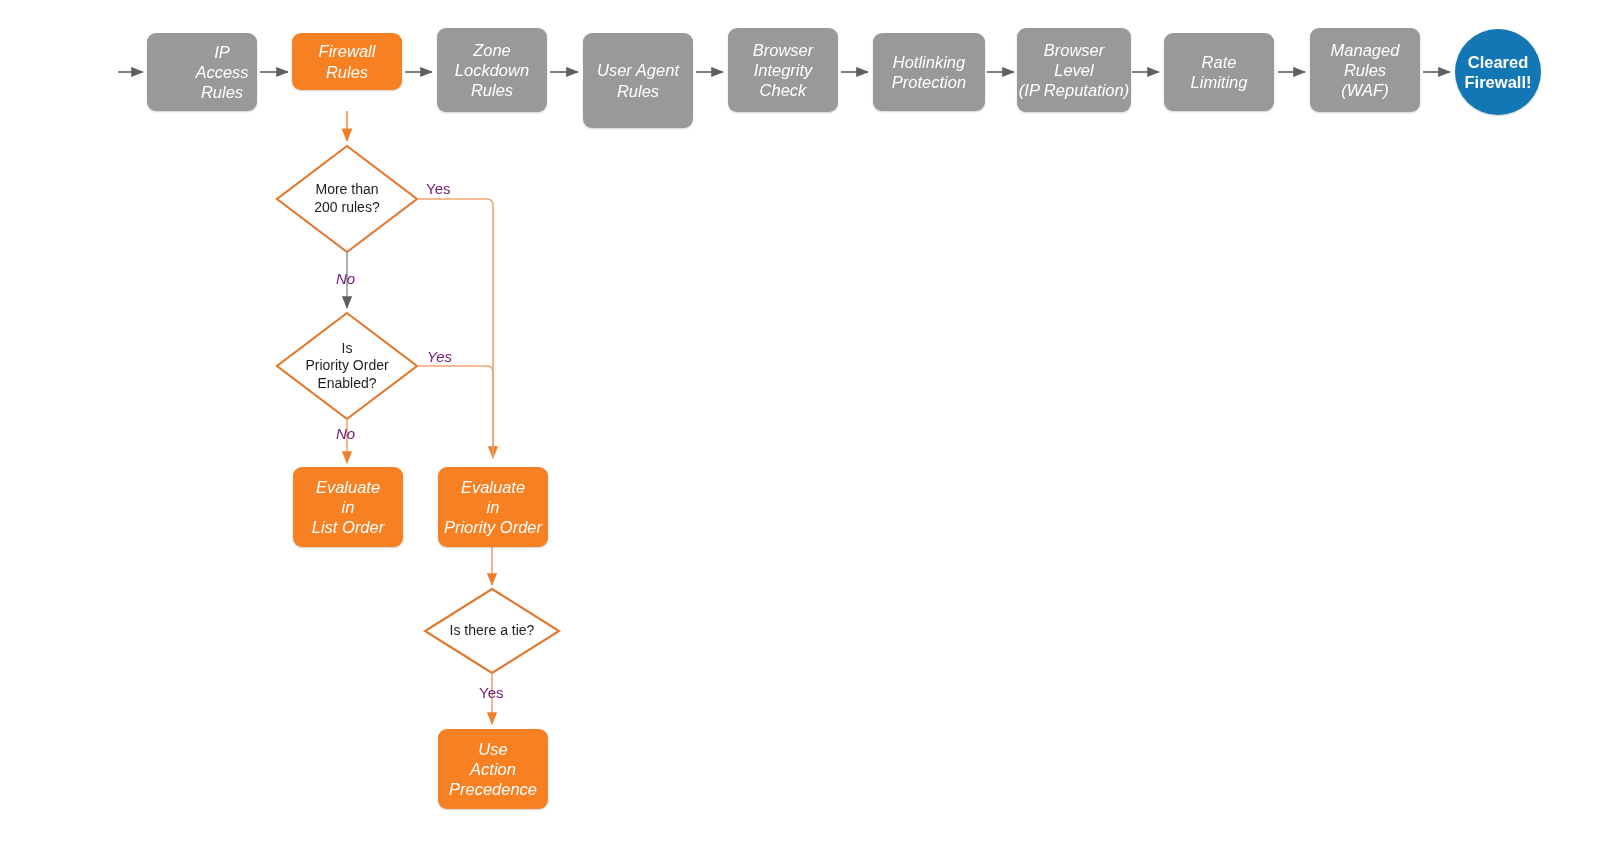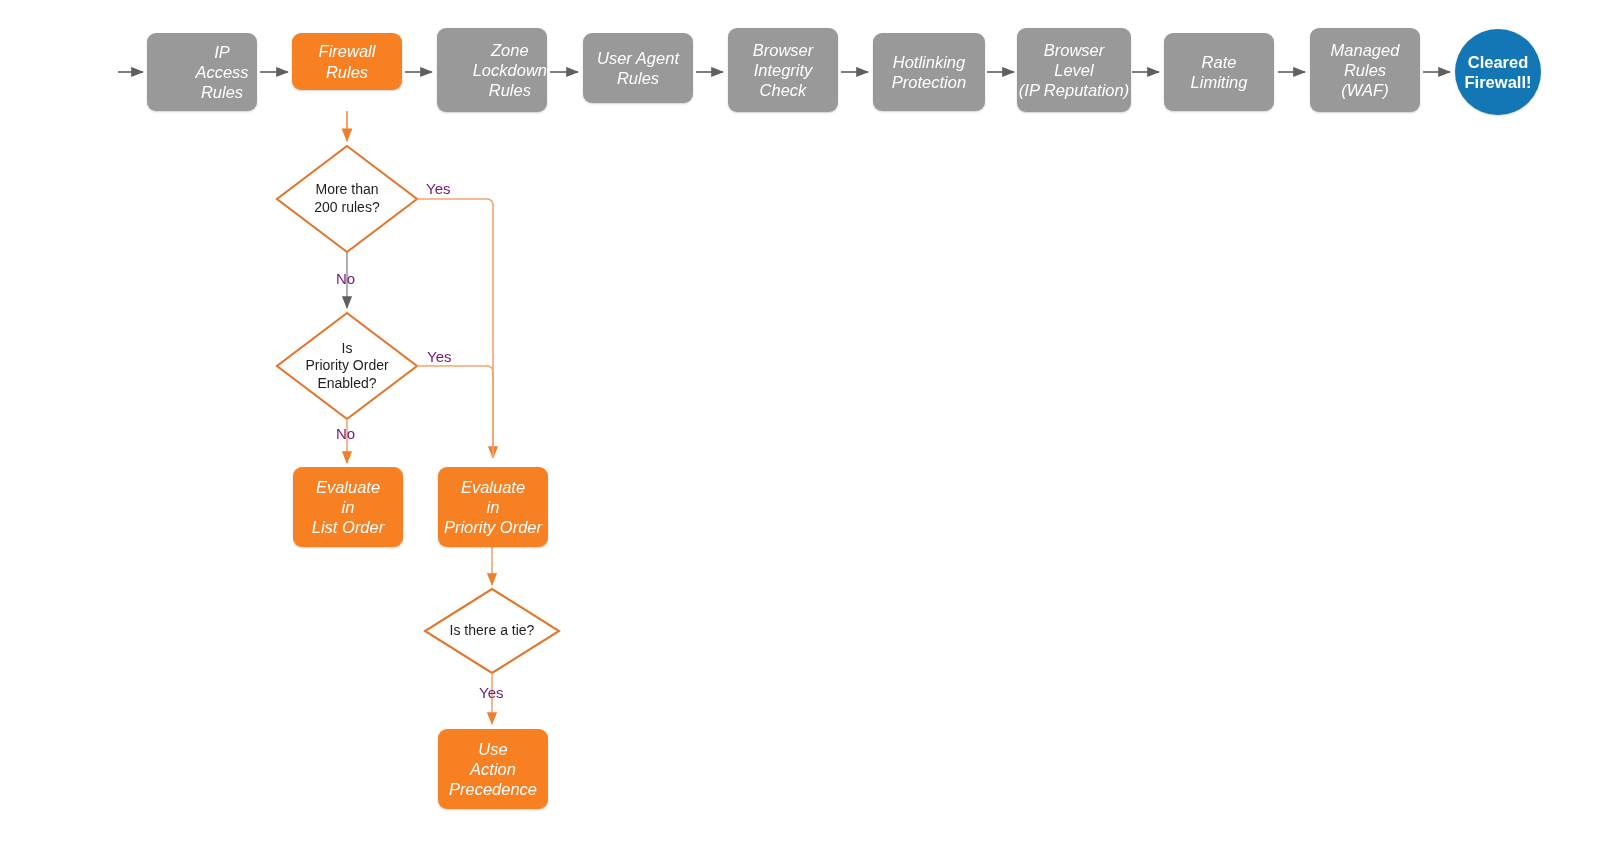--- a/index.html
+++ b/index.html
@@ -104,20 +104,21 @@
 
   
   .edge-label {
     position: absolute;
     color: #701a75;
     font-size: 15px;
     white-space: nowrap;
     background: transparent;
   }
   .edge-label.ital {
+    font-style: italic;
   }
 </style>
 </head>
 <body>
 
 <div id="canvas">
 
   <svg id="wires" viewBox="0 0 1600 858" xmlns="http://www.w3.org/2000/svg">
     <defs>
       <marker id="arrow-gray" markerWidth="9" markerHeight="9" refX="7.4" refY="3.2" orient="auto" markerUnits="strokeWidth">
@@ -176,27 +177,27 @@
   <div class="node proc gray" style="left:147px; top:33px; width:110px; height:78px;padding-left:40px;">
     <span class="label">IP Access
 Rules</span>
   </div>
 
   <div class="node proc orange" style="left:292px; top:33px; width:110px; height:57px;">
     <span class="label">Firewall
 Rules</span>
   </div>
 
-  <div class="node proc gray" style="left:437px; top:28px; width:110px; height:84px;justify-content:flex-end;">
+  <div class="node proc gray" style="left:437px; top:28px; width:110px; height:84px;">
     <span class="label">Zone
 Lockdown
 Rules</span>
   </div>
 
-  <div class="node proc gray" style="left:583px; top:33px; width:110px; height:70px;">
+  <div class="node proc gray" style="left:583px; top:33px; width:110px; height:95px;">
     <span class="label">User Agent
 Rules</span>
   </div>
 
   <div class="node proc gray" style="left:873px; top:33px; width:112px; height:78px;">
     <span class="label">Hotlinking
 Protection</span>
   </div>
 
   <div class="node proc gray" style="left:728px; top:28px; width:110px; height:84px;">

